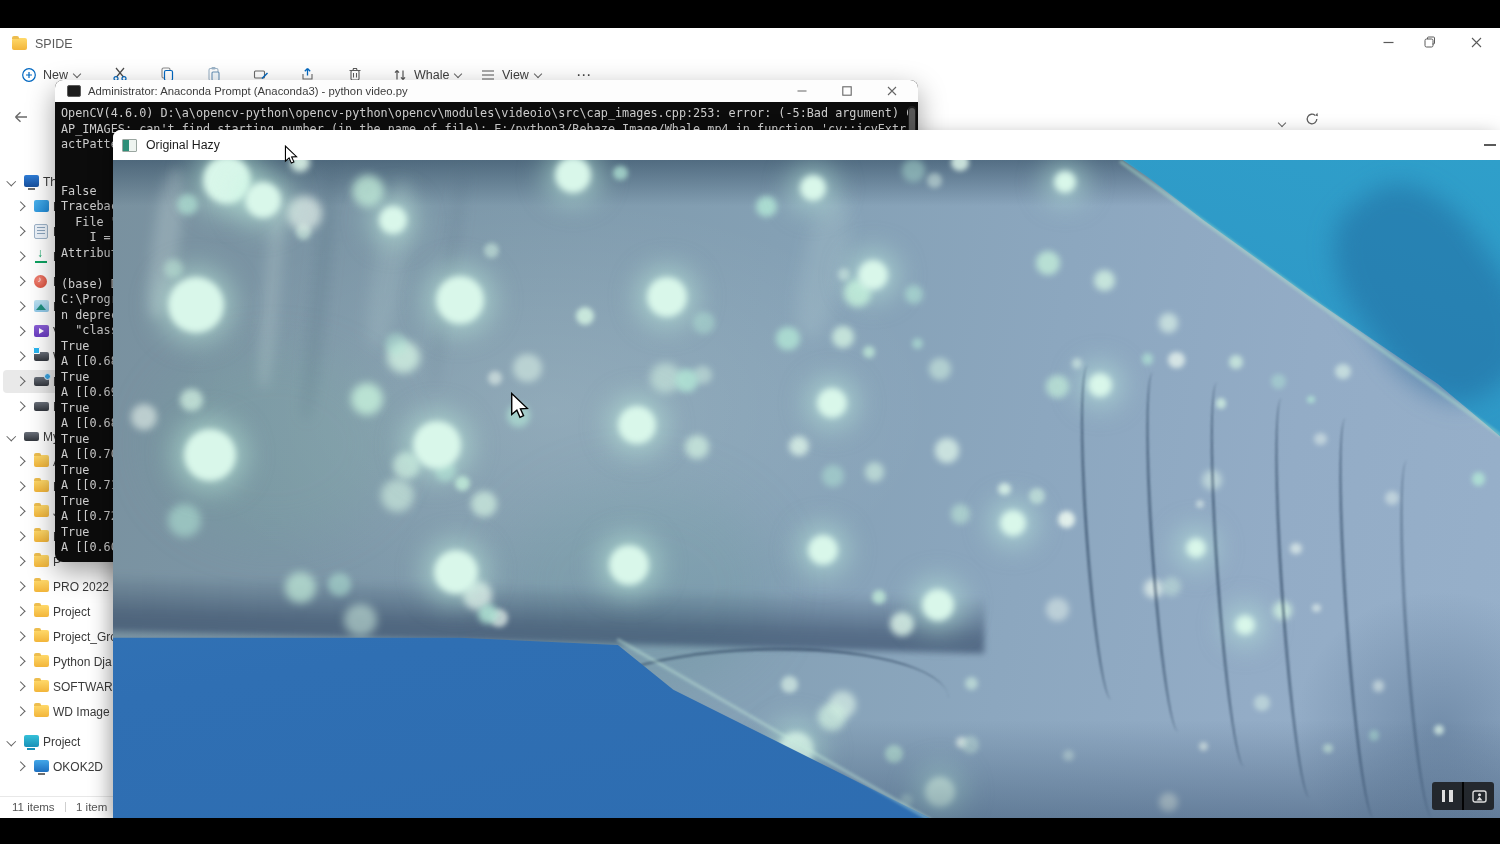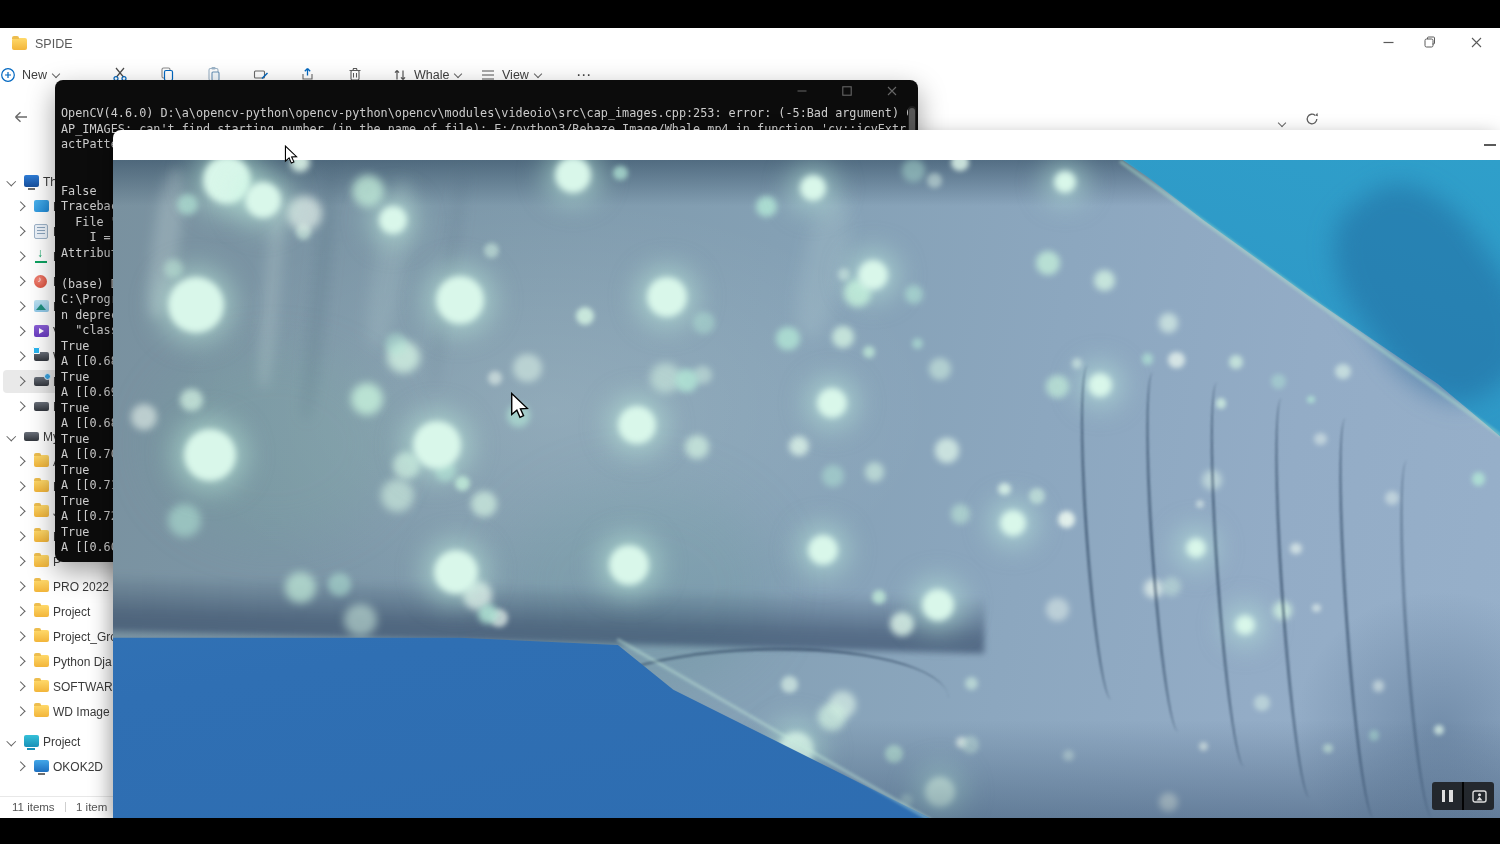--- a/index.html
+++ b/index.html
@@ -156,21 +156,21 @@
           <path d="M3.5 3 V2 a1 1 0 0 1 1-1 h5 a1 1 0 0 1 1 1 v5 a1 1 0 0 1 -1 1 h-1" stroke="#5a5a5a"></path>
         </svg>
     </div>
     <div class="winctl" style="left:1462px;">
       <svg width="11" height="11" viewBox="0 0 11 11">
           <path d="M1 1 L10 10 M10 1 L1 10" stroke="#5a5a5a" stroke-width="1.1"></path>
         </svg>
     </div>
 
     <div class="exp-toolbar">
-      <div class="tb-btn" style="left:0;">
+      <div class="tb-btn" style="left:21px;">
         <svg width="16" height="16" viewBox="0 0 16 16" fill="none">
             <circle cx="8" cy="8" r="6.3" stroke="#0067c0" stroke-width="1.2"></circle>
             <path d="M8 5 V11 M5 8 H11" stroke="#0067c0" stroke-width="1.2"></path>
           </svg>
         <span>New</span>
           <span class="caret"></span>
       </div>
       <div class="tb-ico" style="left:108px;">
         <svg width="16" height="16" viewBox="0 0 16 16" fill="none">
             <path d="M4 2 L11.5 11 M12 2 L4.5 11" stroke="#4a4a4a" stroke-width="1.2"></path>
@@ -377,20 +377,24 @@
       </div>
 
     <div class="statusbar">
       <span class="s1">11 items</span>
       <span class="sep">|</span>
       <span class="s2">1 item</span>
     </div>
   </div>
 
   <div class="terminal">
+    <div class="term-title">
+      <span class="term-ico"></span>
+      <span class="t">Administrator: Anaconda Prompt (Anaconda3) - python  video.py</span>
+    </div>
     <div class="term-ctl" style="left:732px;">
       <svg width="10" height="10" viewBox="0 0 10 10">
           <line x1="0.5" y1="5" x2="9.5" y2="5" stroke="#666" stroke-width="1.1"></line>
         </svg>
     </div>
     <div class="term-ctl" style="left:777px;">
       <svg width="10" height="10" viewBox="0 0 10 10" fill="none">
           <rect x="0.8" y="0.8" width="8.4" height="8.4" stroke="#666" stroke-width="1.1"></rect>
         </svg>
     </div>
@@ -429,20 +433,24 @@
 A [[0.72
 True
 A [[0.60</pre>
     </div>
     <div class="term-scroll">
         <div class="thumb"></div>
       </div>
   </div>
 
   <div class="cvwin">
+    <div class="cv-title">
+      <span class="cv-ico"></span>
+      <span class="t">Original Hazy</span>
+    </div>
     <div class="cv-min"></div>
     <div class="photo" id="photo">
       <div class="darktop"></div>
       <div class="blotch1"></div>
       <div class="blotch2"></div>
       <div class="streak st1"></div>
       <div class="streak st2"></div>
       <div class="streak st3"></div>
       <div class="streak st4"></div>
       <div class="streak st5"></div>

